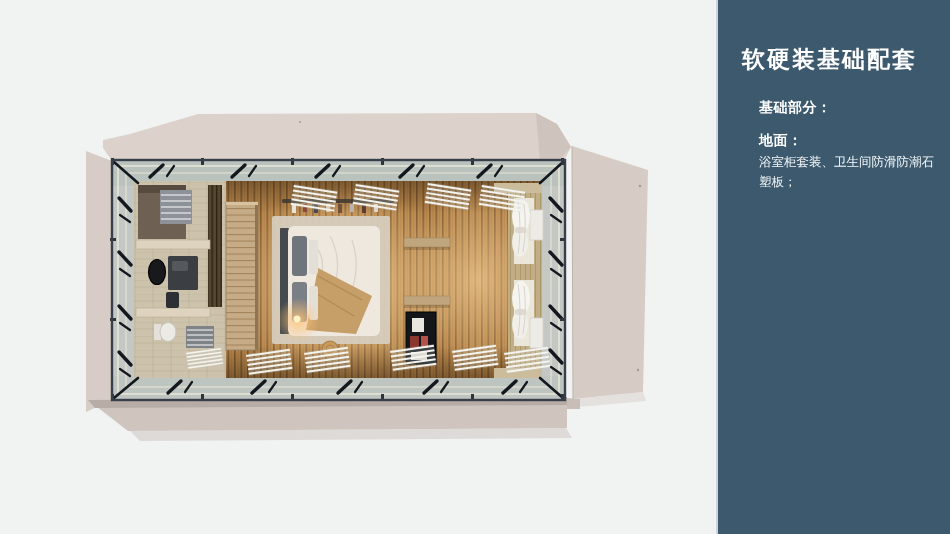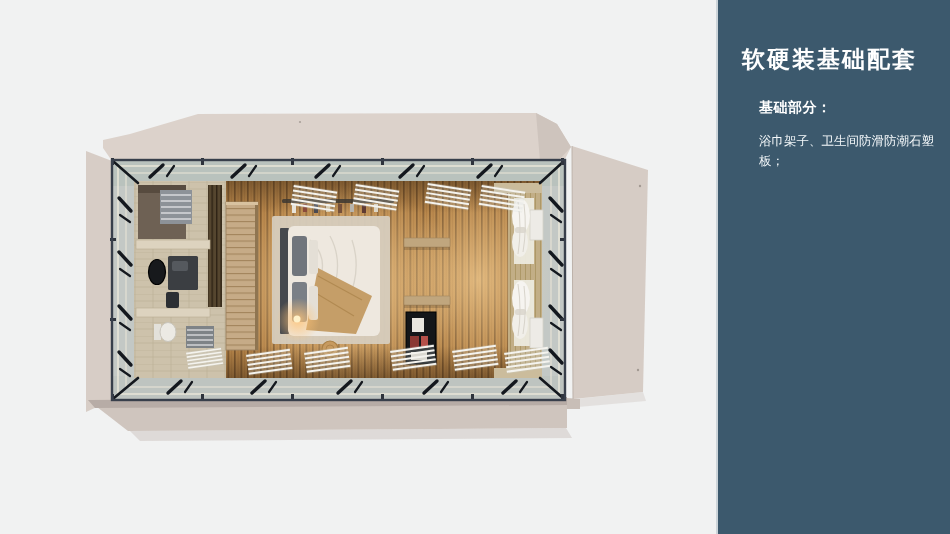--- a/index.html
+++ b/index.html
@@ -309,17 +309,18 @@
     </section>
 
     <section>
     </section>
 
     <section>
     </section>
 
 
     <section>
-      <p>浴巾架子、卫生间防滑防潮石塑板；</p>
+      <h2>地面：</h2>
+      <p>浴室柜套装、卫生间防滑防潮石塑板；</p>
     </section>
   </aside>
 
 </div>
 
 </body></html>

